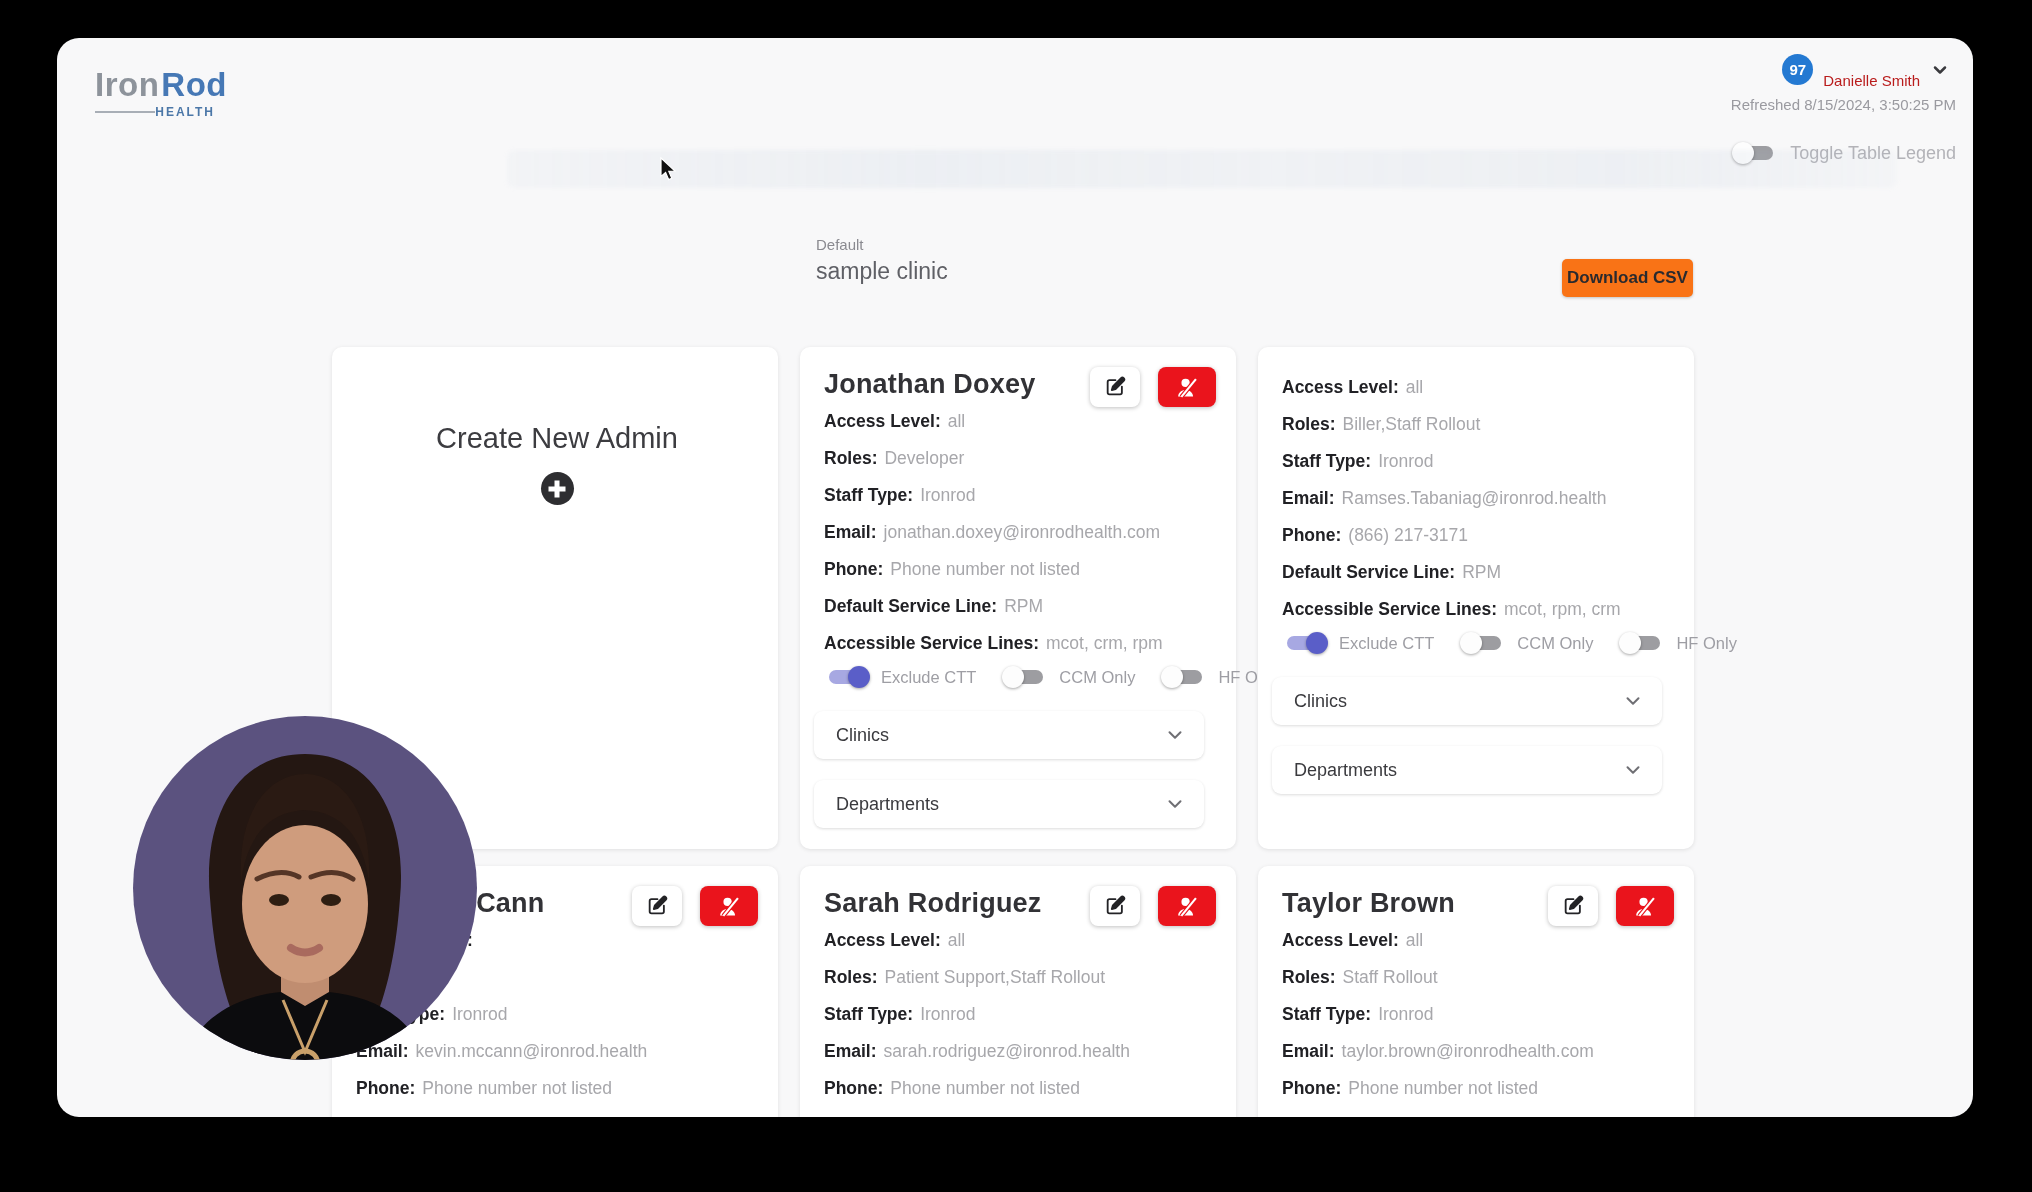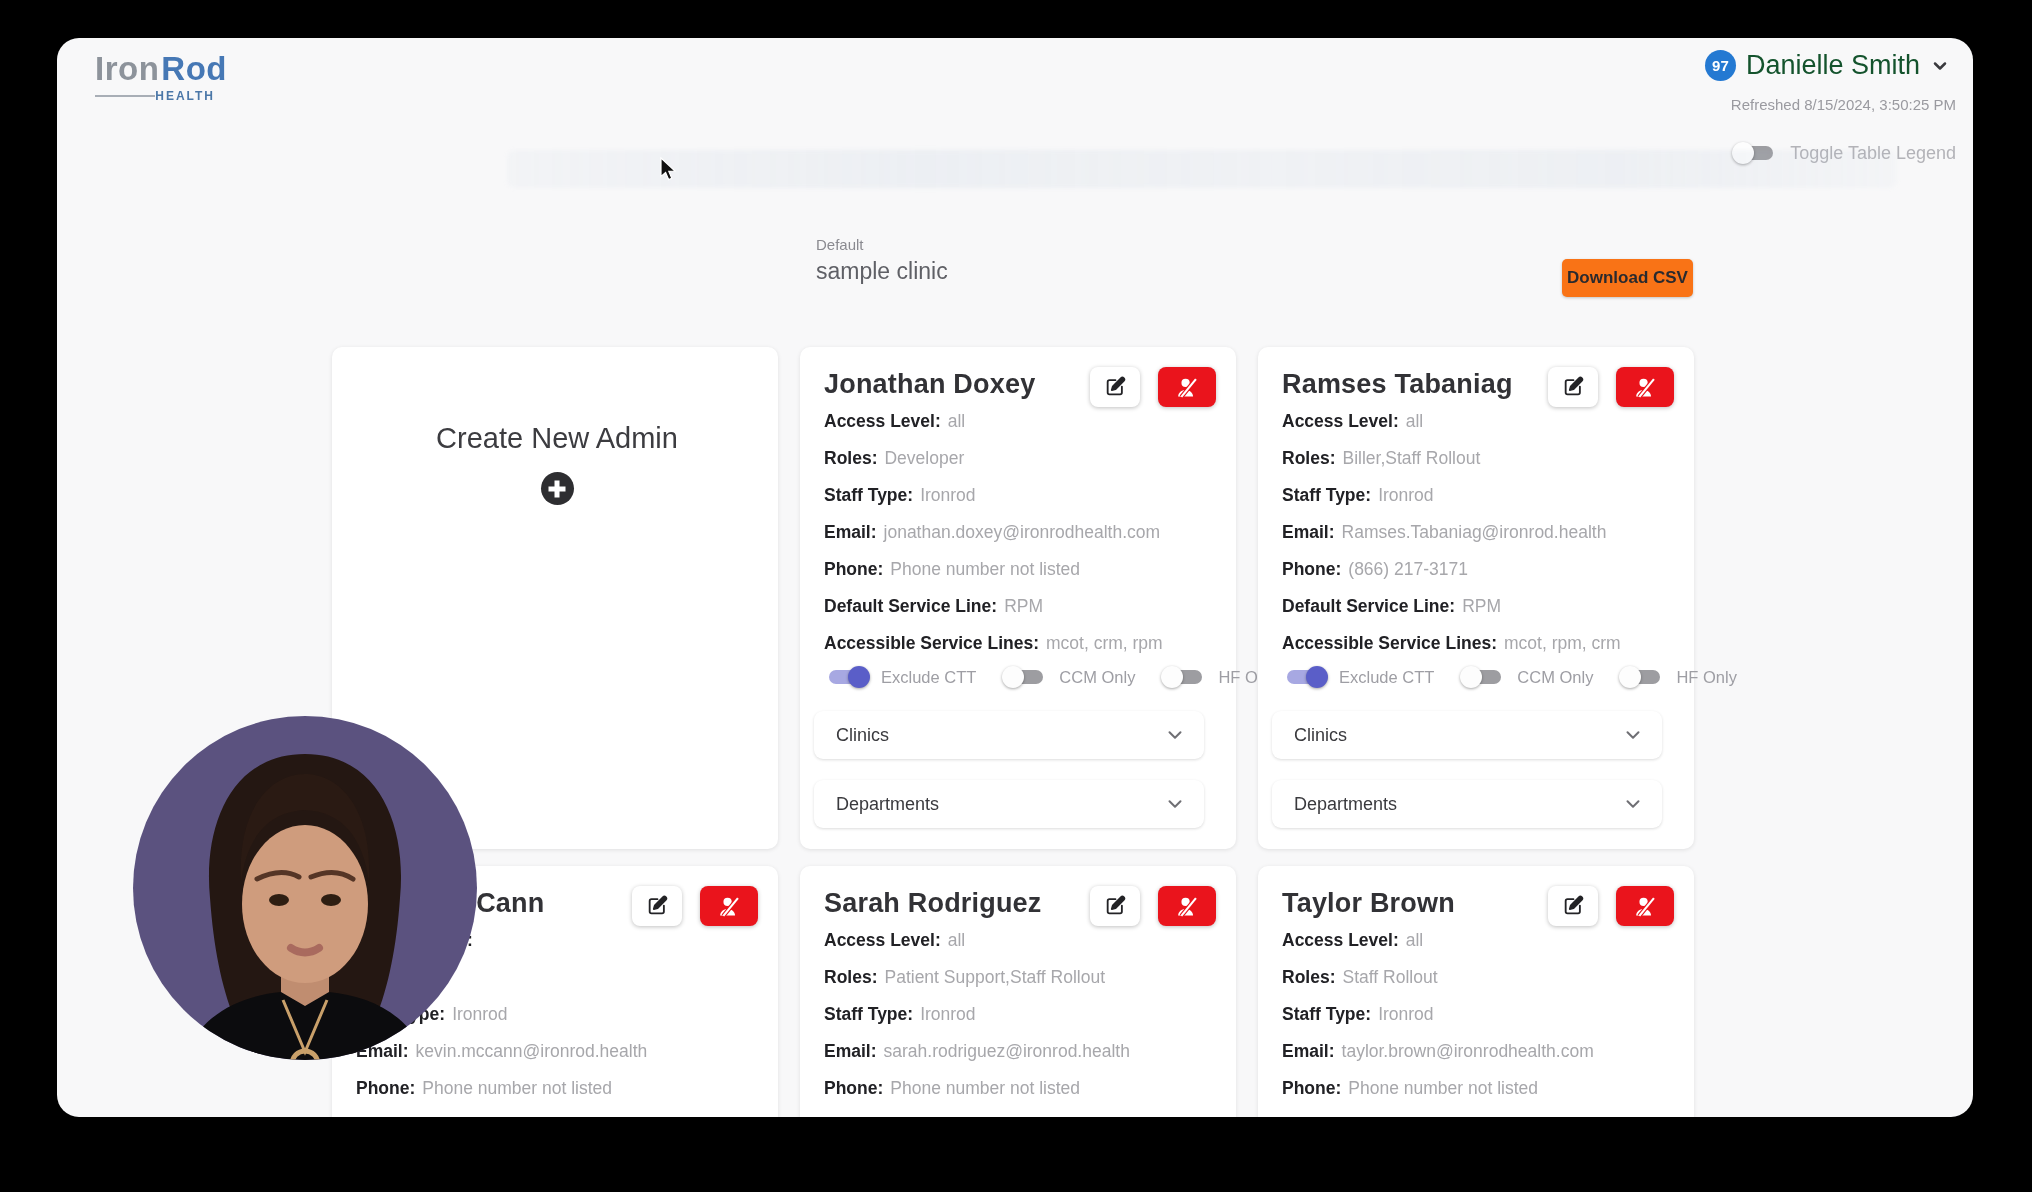--- a/index.html
+++ b/index.html
@@ -5,33 +5,33 @@
   * { margin:0; padding:0; box-sizing:border-box; }
   html,body { width:2032px; height:1192px; background:#000; font-family:"Liberation Sans", sans-serif; }
   .stage { position:relative; width:2032px; height:1192px; background:#000; overflow:hidden; }
 
   .window {
     position:absolute; left:57px; top:38px; width:1916px; height:1079px;
     background:#f8f8f9; border-radius:22px; overflow:hidden;
   }
 
   
-  .logo { position:absolute; left:38px; top:12px; width:120px; }
+  .logo { position:absolute; left:38px; top:28px; width:120px; }
   .logo-line1 { display:flex; align-items:center; font-size:33px; letter-spacing:.5px; }
   .logo-line1 .iron { color:#8d939b; font-weight:700; }
   .logo-line1 .dash { width:9px; height:5px; background:#44699c; border-radius:1px; margin:2px 1px 0 1px; }
   .logo-line1 .rod { color:#4678b5; font-weight:700; }
   .logo-line2 { display:flex; align-items:center; margin-top:1px; }
   .logo-line2 .rule { flex:1; height:2px; background:#a8aeb6; }
   .logo-line2 .health { font-size:12px; letter-spacing:2px; color:#4b77a8; font-weight:700; }
 
   .user-chip { position:absolute; top:12px; right:23px; display:flex; align-items:center; gap:10px; cursor:pointer; }
   .badge { width:31px; height:31px; border-radius:50%; background:#2479d2; color:#fff; font-size:15px; font-weight:700;
            display:flex; align-items:center; justify-content:center; }
-  .uname { font-size:27px; color:#14532d; }
+  .uname { font-size:15px; color:#b91c1c;margin-top:22px; }
   .refreshed { position:absolute; top:58px; right:17px; font-size:15px; color:#9a9aa0; }
 
   .legend-row { position:absolute; top:104px; right:17px; display:flex; align-items:center; gap:12px; }
   .legend-row .tlabel { font-size:18px; color:#b3b3b8; }
 
   .ghost-strip { position:absolute; left:450px; top:112px; width:1390px; height:38px; border-radius:8px;
     background:linear-gradient(90deg, rgba(176,193,214,.07), rgba(176,193,214,.16) 30%, rgba(176,193,214,.10) 55%, rgba(176,193,214,.15) 80%, rgba(176,193,214,.06));
     filter:blur(2px); }
 
   
@@ -218,39 +218,20 @@
       </div>
       <div class="dropdown">
         <span class="dlabel">Departments</span>
         <svg width="22" height="22" viewBox="0 0 24 24" fill="none" stroke="#6f6f74" stroke-width="2.2" stroke-linecap="round" stroke-linejoin="round">
             <polyline points="6 9 12 15 18 9"></polyline>
           </svg>
       </div>
     </section>
 
     <section class="card pos-r1c3">
-      <div class="card-head">
-        <h2 class="admin-name">Ramses Tabaniag</h2>
-        <div class="card-actions">
-          <button class="btn edit-btn">
-            <svg width="22" height="22" viewBox="0 0 24 24" fill="none" stroke="#232326" stroke-width="2" stroke-linecap="round" stroke-linejoin="round">
-                <path d="M12.5 4.5H6a2 2 0 0 0-2 2V18a2 2 0 0 0 2 2h11.5a2 2 0 0 0 2-2v-6.5"></path>
-                <path d="M18.6 2.4a2.05 2.05 0 0 1 2.9 2.9L12.6 14.2l-4.1 1.2 1.2-4.1z" fill="#232326"></path>
-              </svg>
-          </button>
-          <button class="btn deactivate-btn">
-            <svg width="23" height="23" viewBox="0 0 24 24">
-                <circle cx="10" cy="7.2" r="4.3" fill="#fff"></circle>
-                <path d="M2.2 21.5c.3-4.2 3.6-6.8 7.8-6.8s7.5 2.6 7.8 6.8z" fill="#fff"></path>
-                <line x1="20.8" y1="3.2" x2="5.6" y2="21.8" stroke="#ea141c" stroke-width="4.6"></line>
-                <line x1="20.8" y1="3.2" x2="5.6" y2="21.8" stroke="#fff" stroke-width="2.2"></line>
-              </svg>
-          </button>
-        </div>
-      </div>
       <div class="fields">
         <div class="field">
             <span class="flabel">Access Level:</span>
             <span class="fvalue">all</span>
           </div>
         <div class="field">
             <span class="flabel">Roles:</span>
             <span class="fvalue">Biller,Staff Rollout</span>
           </div>
         <div class="field">

